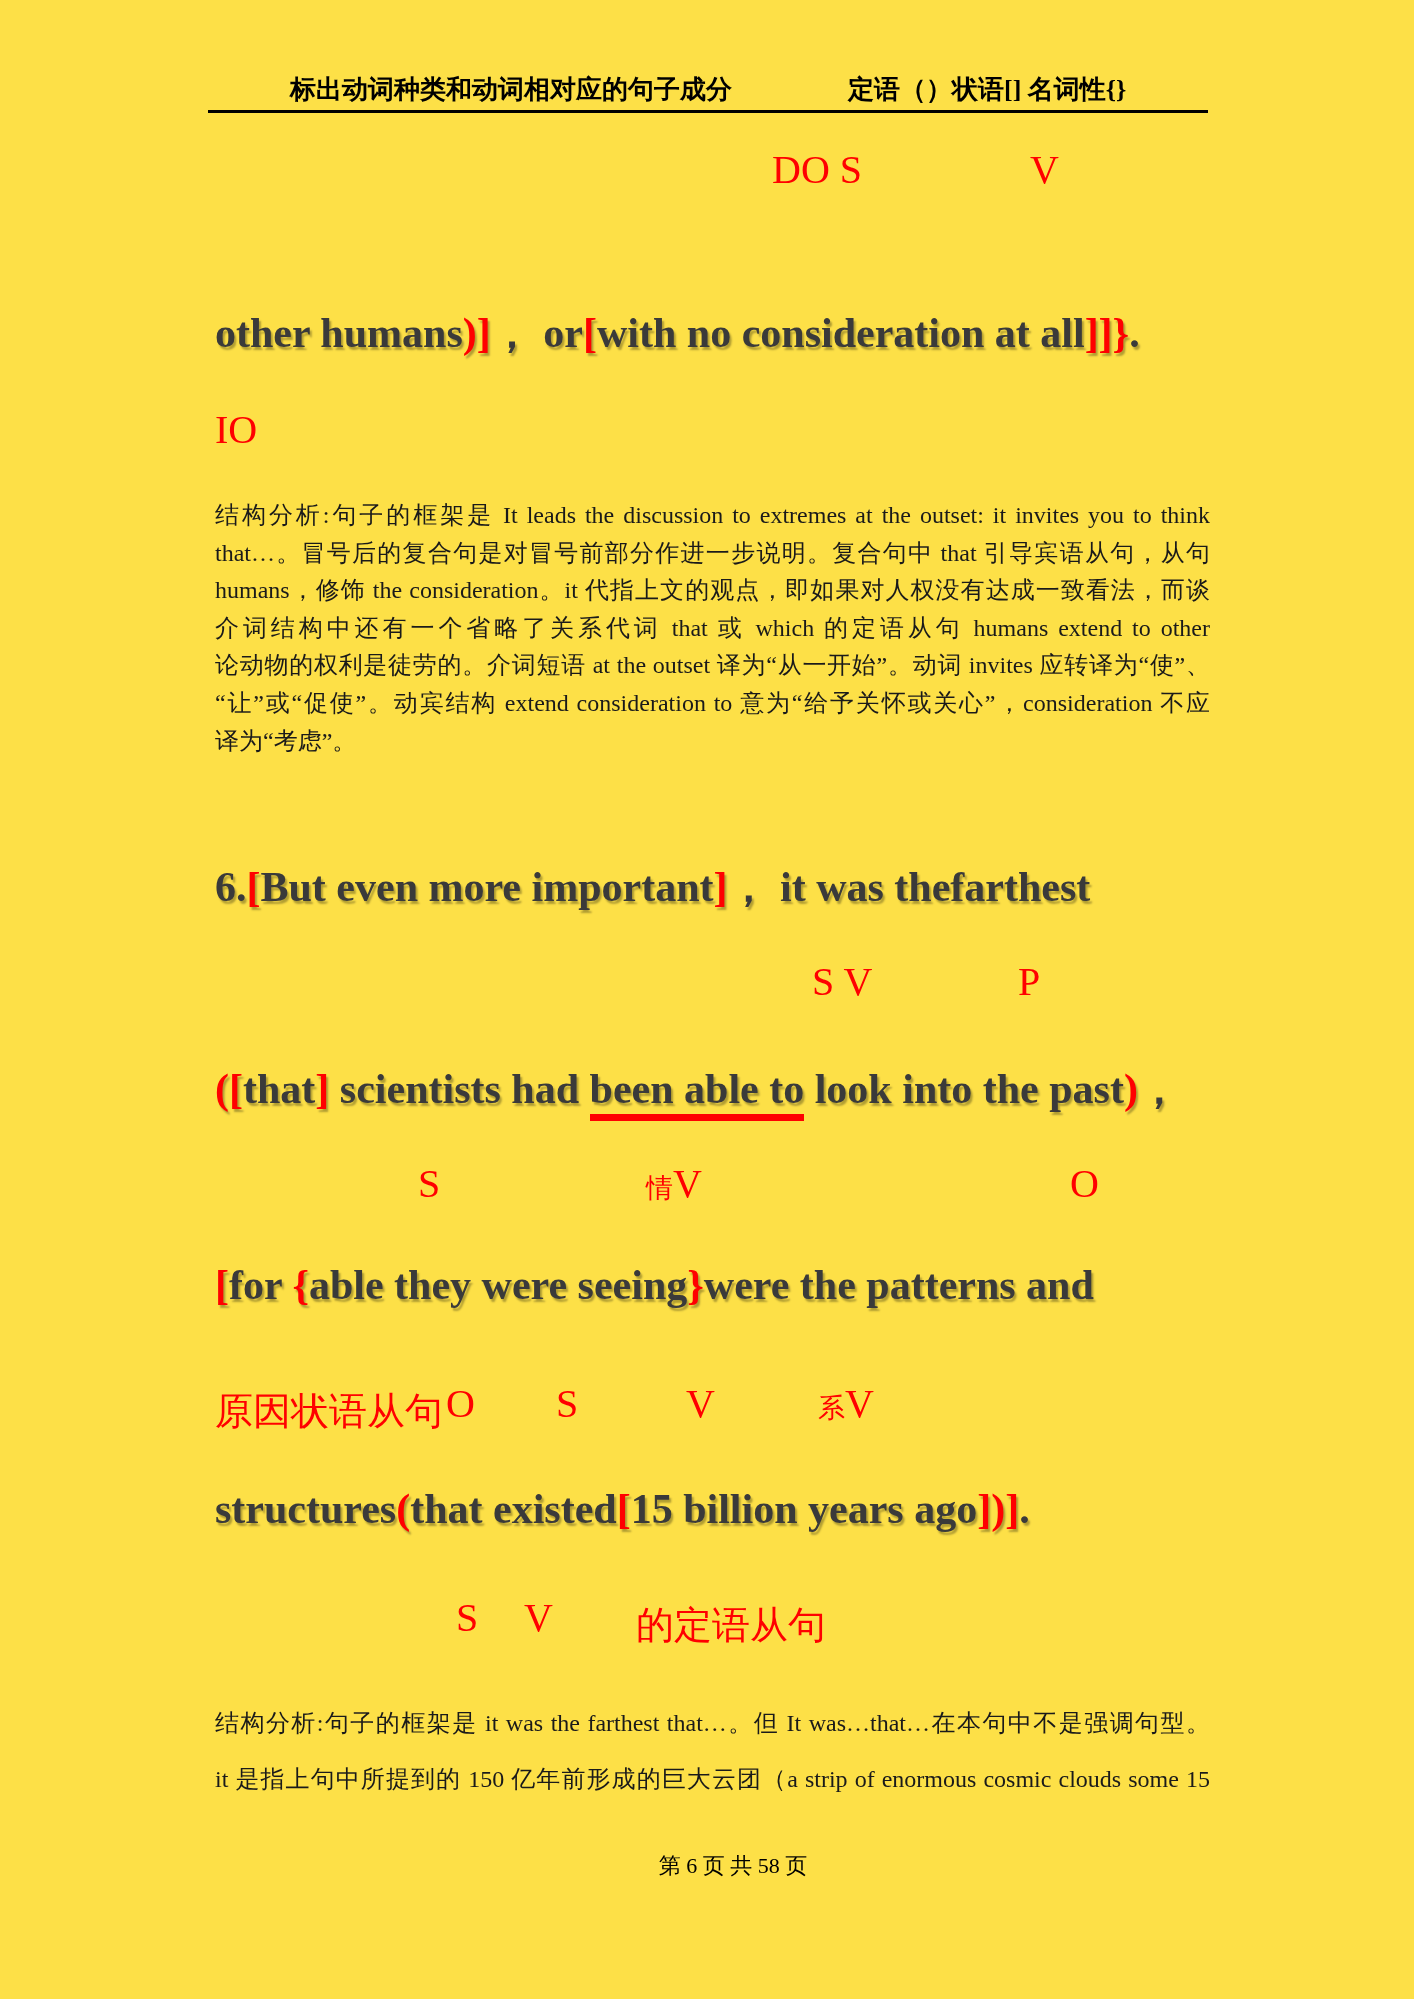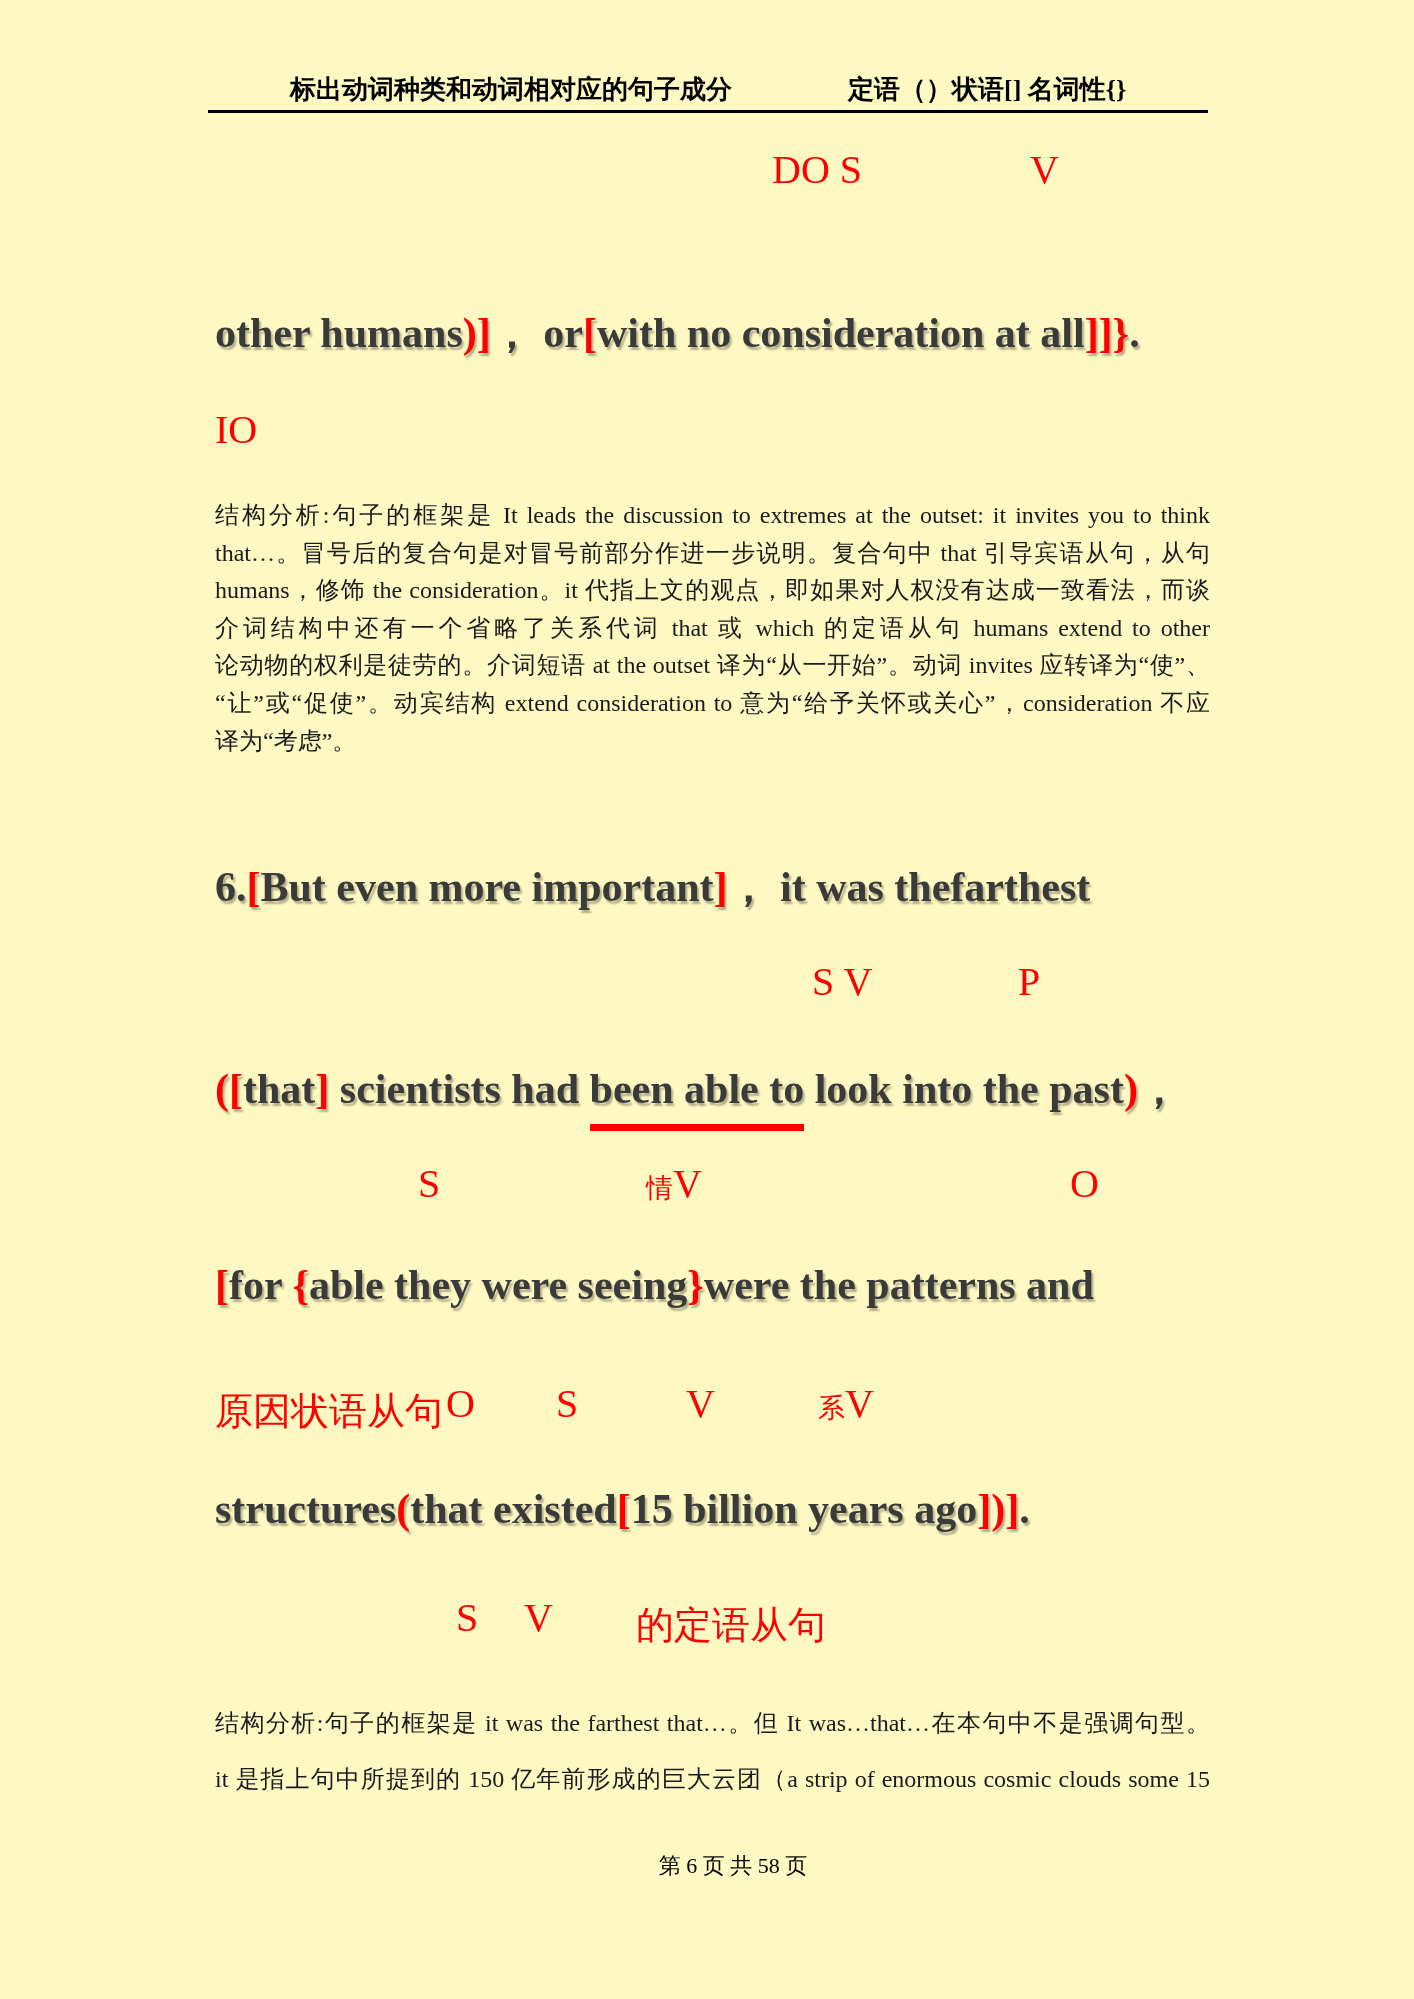--- a/index.html
+++ b/index.html
@@ -1,35 +1,35 @@
 <!DOCTYPE html>
 <html><head>
 <meta charset="utf-8">
 <style>
   html,body{margin:0;padding:0;background:#ffffff;}
   .page{
-    position:relative;width:1414px;height:1999px;background:#fef9c3;overflow:hidden;
+    position:relative;width:1414px;height:1999px;background:#fde047;overflow:hidden;
     font-family:"Liberation Serif","DejaVu Serif",serif;
   }
   .abs{position:absolute;}
   
   .hdr{font-size:26px;font-weight:bold;color:#000;white-space:nowrap;line-height:1.2;}
   .rule{background:#000;height:3px;}
   
   .mark{color:#ff0000;font-size:40px;line-height:1;white-space:nowrap;}
   .mark .small{font-size:27px;}
   .mark-cjk{color:#ff0000;font-size:38px;line-height:1;white-space:nowrap;}
   
   .sent{
     font-size:42px;font-weight:bold;color:#3a3a3a;white-space:nowrap;line-height:1;
     text-shadow:2px 3px 2px rgba(0,0,0,0.30);
   }
   .seg-k{color:#3a3a3a;}
   .seg-r{color:#ff0000;}
-  .seg-ku{color:#3a3a3a;border-bottom:7px solid #ff0000;padding-bottom:12px;}
+  .seg-ku{color:#3a3a3a;border-bottom:7px solid #ff0000;padding-bottom:2px;}
   
   .para{color:#1a1a1a;font-size:24px;}
   .para1{line-height:37.6px;}
   .para2{line-height:56px;}
   .para-line{white-space:nowrap;text-align:justify;text-align-last:justify;}
   .para1 .para-line:last-child{text-align-last:left;}
   
   .footer{width:100%;text-align:center;font-size:22px;color:#000;line-height:1.2;}
 </style>
 </head>

